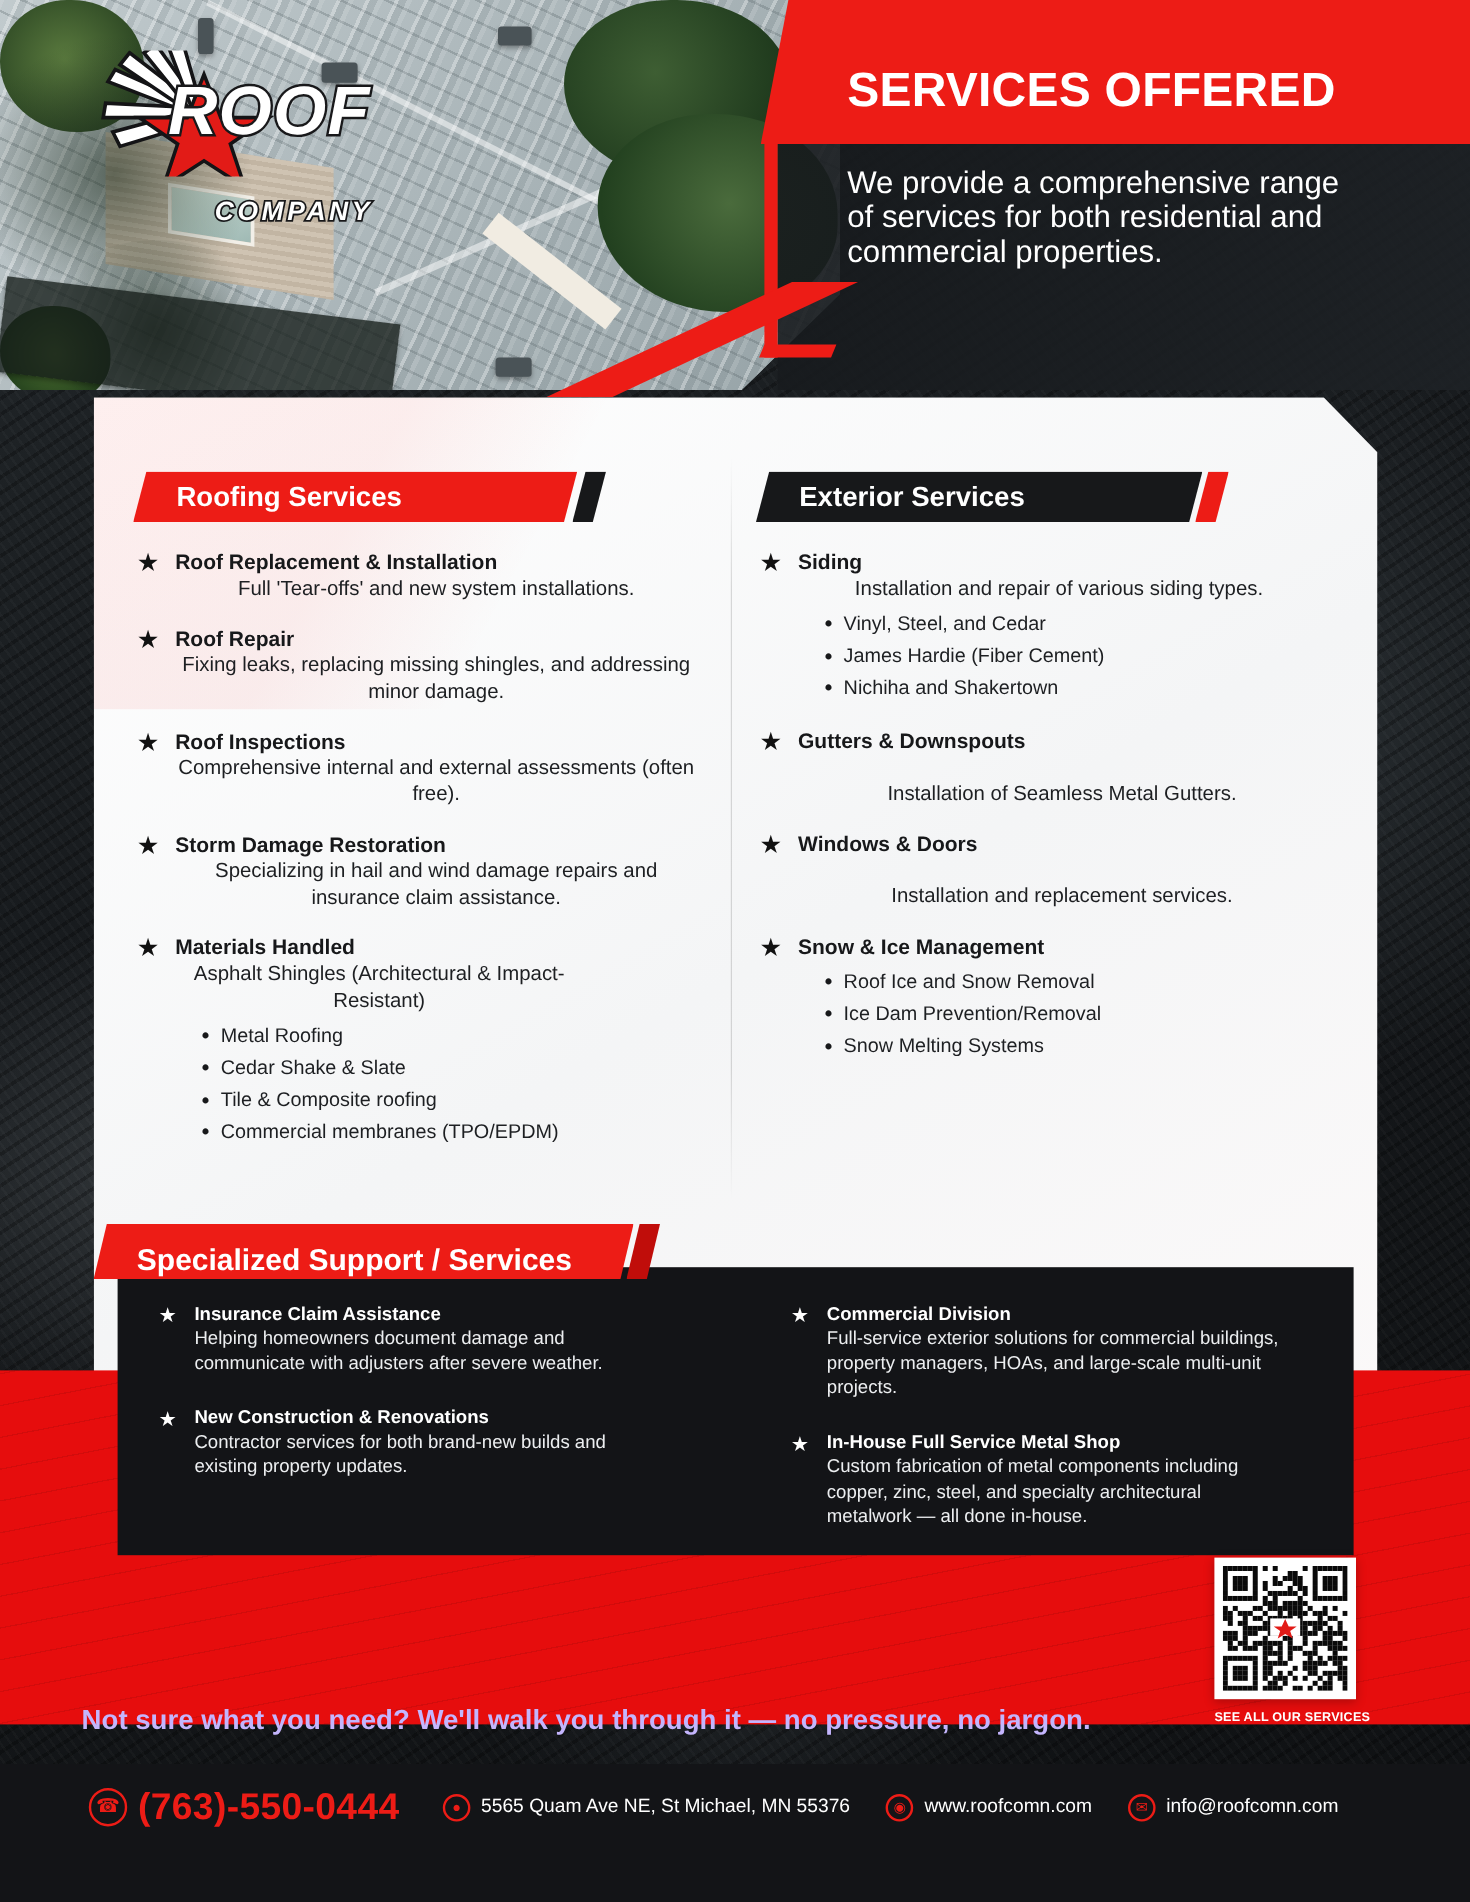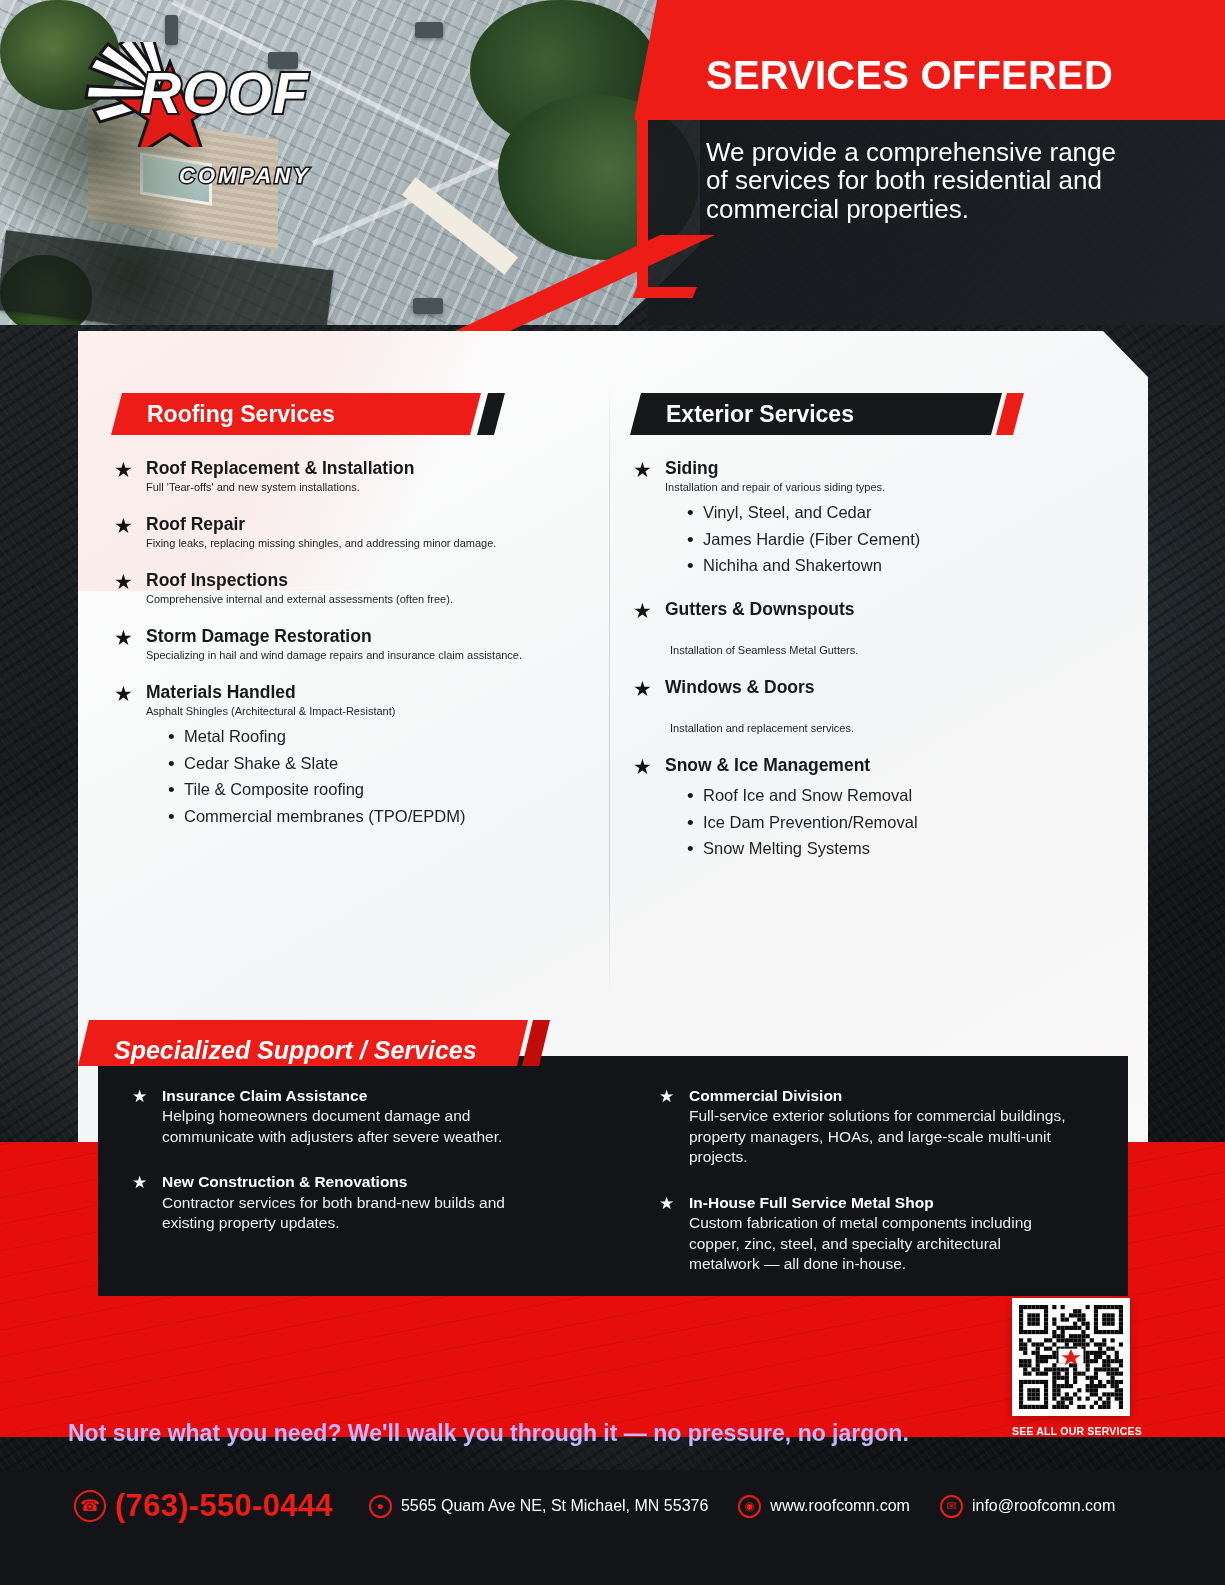--- a/index.html
+++ b/index.html
@@ -140,21 +140,21 @@
   }
 
   
   .svc { position:absolute; }
   .svc-item { position:relative; padding-left:35px; margin-bottom:20px; }
   .svc-star {
     position:absolute; left:3px; top:2px; width:19px; height:19px;
     color:#111; font-size:21px; line-height:19px;
   }
   .svc-title { font-size:17.5px; font-weight:bold; color:#17181a; line-height:1.24; }
-  .svc-desc { font-size:11px; color:#1d1f22; line-height:1.3; font-weight:400; }
+  .svc-desc { font-size:17px; color:#1d1f22; line-height:1.3; font-weight:400;text-align:center; }
   .svc-desc.indent { padding-left:5px;margin-top:22px; }
   .svc-sub { list-style:none; margin-top:5px; padding-left:38px; }
   .svc-sub li {
     position:relative; font-size:16.5px; color:#1d1f22; line-height:1.62;
   }
   .svc-sub li::before {
     content:"•"; position:absolute; left:-16px; top:-1px; font-size:19px; color:#17181a;
   }
 
   
@@ -395,21 +395,21 @@
         <div class="spec-desc">Full-service exterior solutions for commercial buildings, property managers, HOAs, and large-scale multi-unit projects.</div>
       </div>
       <div class="spec-item" style="margin-top:25px;">
         <span class="spec-star">★</span>
         <div class="spec-title">In-House Full Service Metal Shop</div>
         <div class="spec-desc">Custom fabrication of metal components including copper, zinc, steel, and specialty architectural metalwork — all done in-house.</div>
       </div>
     </div>
   </div>
 
-  <div class="ribbon spec-ribbon" style="width:480px; height:60px;font-style:italic;">
+  <div class="ribbon spec-ribbon" style="width:480px; height:60px;">
     <div class="ribbon-main" style="width:450px; height:46px; background:#ed1c16;"></div>
     <div class="ribbon-tail" style="left:444px; height:46px; background:#c00d0a;"></div>
     <span class="ribbon-label" style="font-size:25px;">Specialized Support / Services</span>
   </div>
 
   <div class="qr-wrap">
     <div class="qr">
       <div class="qr-inner" id="qrCanvas"><svg width="104" height="104" viewBox="0 0 25 25">
             <rect x="0" y="0" width="1" height="1" fill="#0a0a0a"></rect>
             <rect x="1" y="0" width="1" height="1" fill="#0a0a0a"></rect>

